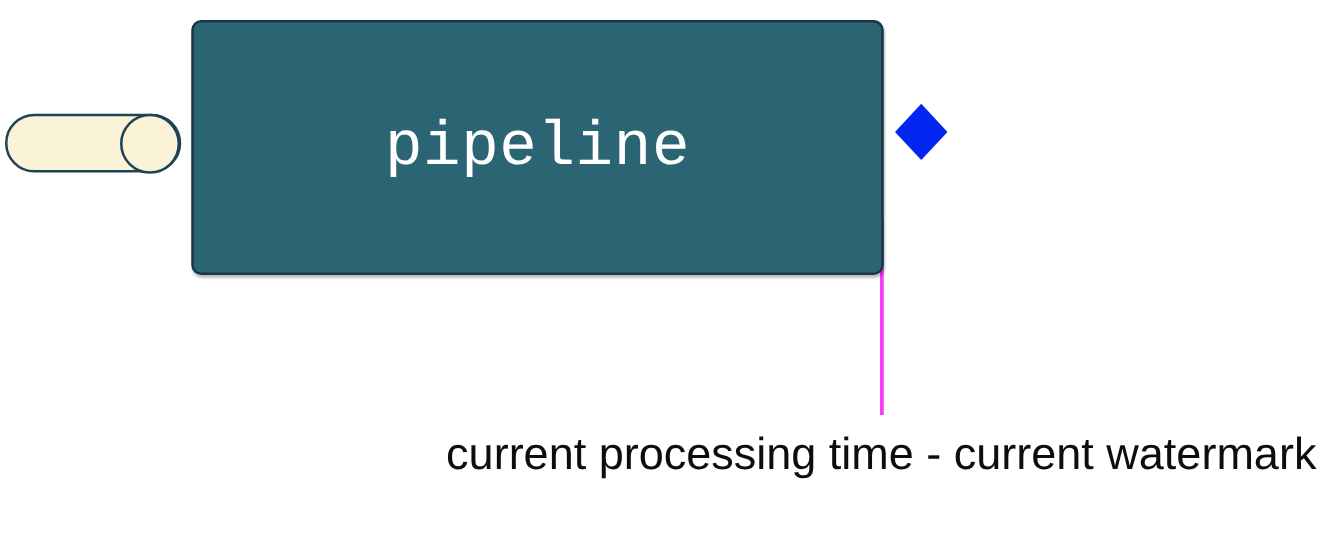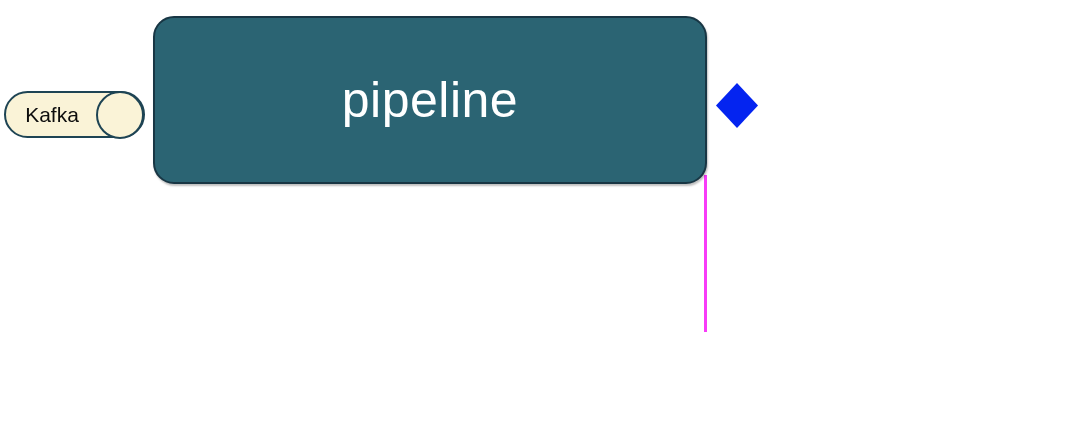--- a/index.html
+++ b/index.html
@@ -50,29 +50,30 @@
     align-items:center;
     justify-content:center;
     font-size:21px;
     color:var(--text-black);
   }
 
   
   .pipeline{
     position:absolute;
     left:153px; top:16px;
-    width:554px; height:168px;
+    width:554px; height:204px;
     background:var(--pipeline-fill);
     border:2px solid var(--pipeline-border);
-    border-radius:21px;
+    border-radius:8px;
     box-shadow:1px 2px 2px rgba(0,0,0,0.25);
     display:flex;
     align-items:center;
     justify-content:center;
     z-index:2;
+    font-family:Liberation Mono, monospace;
   }
   .pipeline-label{
     color:var(--pipeline-text);
     font-size:50px;
     letter-spacing:0.5px;
   }
 
   
   .diamond{
     position:absolute;
@@ -106,26 +107,26 @@
     font-weight:bold;
   }
 </style>
 </head>
 <body>
 
 <div class="canvas">
 
   <div class="kafka-pill"></div>
   <div class="kafka-cap"></div>
-  <div class="kafka-label">Kafka</div>
 
   <div class="lag-line"></div>
 
   <div class="pipeline">
     <span class="pipeline-label">pipeline</span>
   </div>
 
   <div class="diamond"></div>
 
   <div class="caption">
+    <div class="caption-line-1">current processing time - current watermark</div>
   </div>
 
 </div>
 
 </body></html>

